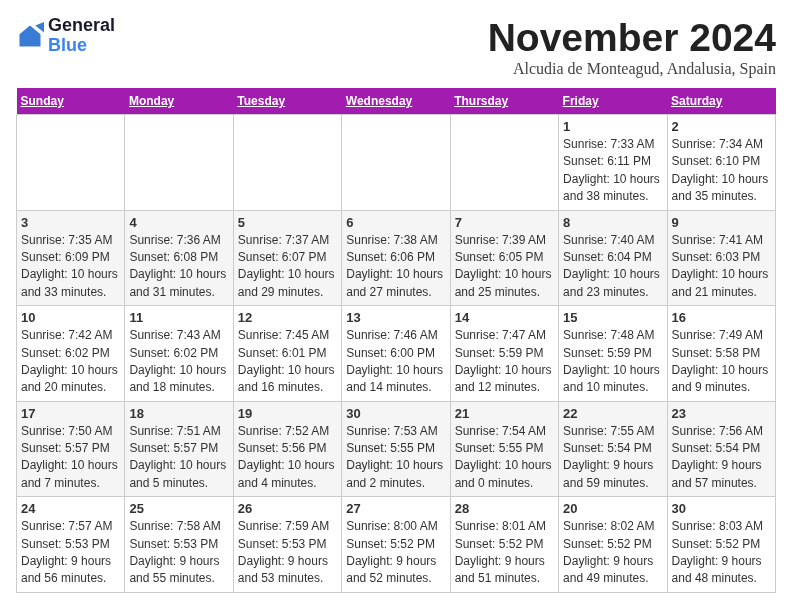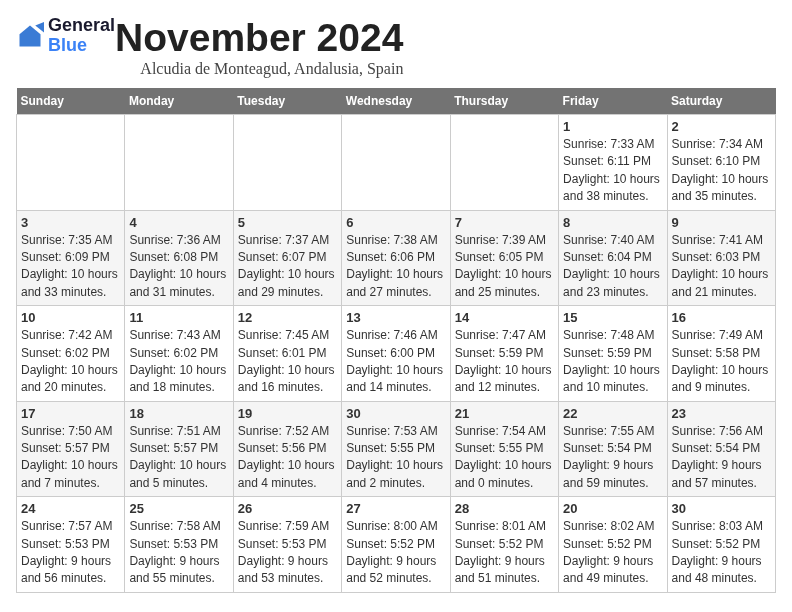--- a/index.html
+++ b/index.html
@@ -5,20 +5,21 @@
     * { margin: 0; padding: 0; box-sizing: border-box; }
     body {
       font-family: Arial, sans-serif;
       background: #fff;
       width: 792px;
       min-height: 612px;
       padding: 16px;
     }
     .header {
       display: flex;
+      justify-content: space-between;
       align-items: flex-start;
       margin-bottom: 10px;
     }
     .logo {
       display: flex;
       align-items: center;
       gap: 4px;
     }
     .logo-text {
       display: flex;
@@ -43,22 +44,23 @@
       font-size: 16px;
       color: #444;
       font-family: Liberation Serif, serif;
     }
     table {
       width: 100%;
       border-collapse: collapse;
       font-size: 11px;
     }
     thead tr {
-      background: #737373;
+      background: #a21caf;
       color: #fff;
+      text-decoration: underline;
     }
     thead th {
       padding: 6px 4px;
       text-align: left;
       font-size: 12px;
       font-weight: bold;
     }
     tbody tr { vertical-align: top; }
     tbody td {
       border: 1px solid #ccc;

